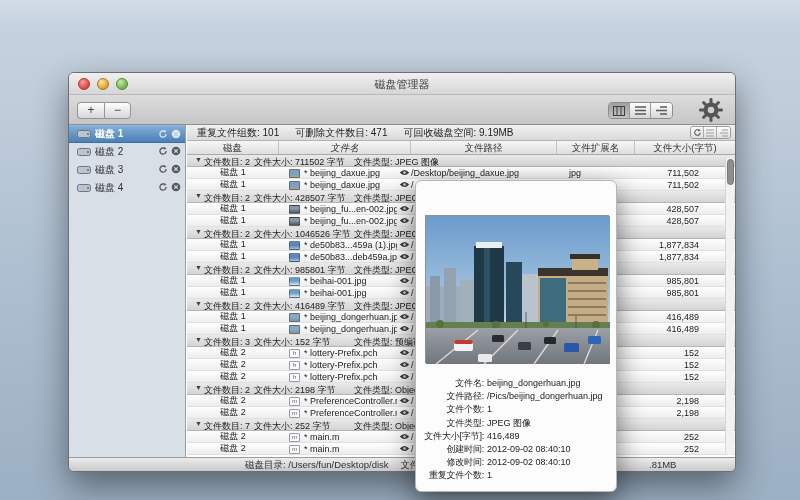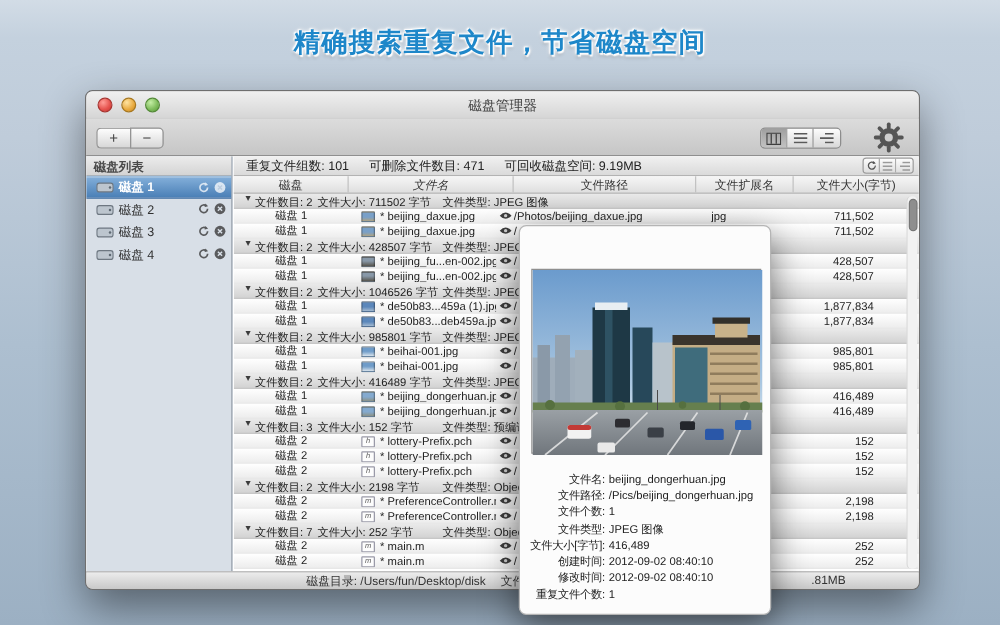--- a/index.html
+++ b/index.html
@@ -92,23 +92,20 @@
   .frow{display:flex;line-height:13.2px;}
   .flabel{width:64px;text-align:right;flex:none;letter-spacing:-.2px;}
   .fvalue{padding-left:3px;white-space:nowrap;overflow:hidden;}
   svg{display:block;}
 </style>
 </head>
 <body>
 
 <div class="stage">
 
-  <div class="banner">
-    <span>精确搜索重复文件，节省磁盘空间</span>
-  </div>
 
   <div class="window">
     <div class="titlebar">
       <div class="lights">
         <div class="light red"></div>
         <div class="light yellow"></div>
         <div class="light green"></div>
       </div>
       <div class="title">磁盘管理器</div>
     </div>
@@ -160,21 +157,20 @@
               <rect x="18" y="10.6" width="5" height="2.8" rx="1.2" transform="rotate(45 12 12)"></rect>
             </g>
           </g>
           <circle cx="12" cy="12" r="3" fill="#cfcfcf"></circle>
         </svg>
       </div>
     </div>
 
     <div class="content">
       <div class="sidebar">
-        <div class="sb-header">磁盘列表</div>
         <div>
             <div class="sb-item selected">
     <svg class="disk" width="14" height="10" viewBox="0 0 14 10">
       <rect x="0.5" y="1.5" width="13" height="7" rx="2" fill="#bcc5ce" stroke="#6d7781"></rect>
       <circle cx="11" cy="5" r="1" fill="#5f6a74"></circle>
     </svg>
     <span class="sb-label">磁盘 1</span>
     <span class="sb-actions">
       <svg class="act" width="10" height="10" viewBox="0 0 12 12">
                   <path d="M9.7 6a3.7 3.7 0 1 1-1.1-2.6" fill="none" stroke="currentColor" stroke-width="1.6"></path>
@@ -293,21 +289,21 @@
     <span class="c-name">
       <i class="thumb photo-daxue"></i>
       <span class="fname">* beijing_daxue.jpg</span>
     </span>
     <span class="c-eye">
       <svg width="11" height="7" viewBox="0 0 14 8">
                   <path d="M1 4 Q7 -2.5 13 4 Q7 10.5 1 4Z" fill="#3d3d3d"></path>
                   <circle cx="7" cy="4" r="1.7" fill="#cfcfcf"></circle>
                 </svg>
     </span>
-    <span class="c-path">/Photos/beijing_daxue.jpg</span>
+    <span class="c-path">/Desktop/beijing_daxue.jpg</span>
     <span class="c-ext">jpg</span>
     <span class="c-size">711,502</span>
   </div>
             <div class="trow file">
     <span class="c-disk">磁盘 1</span>
     <span class="c-name">
       <i class="thumb photo-daxue"></i>
       <span class="fname">* beijing_daxue.jpg</span>
     </span>
     <span class="c-eye">

